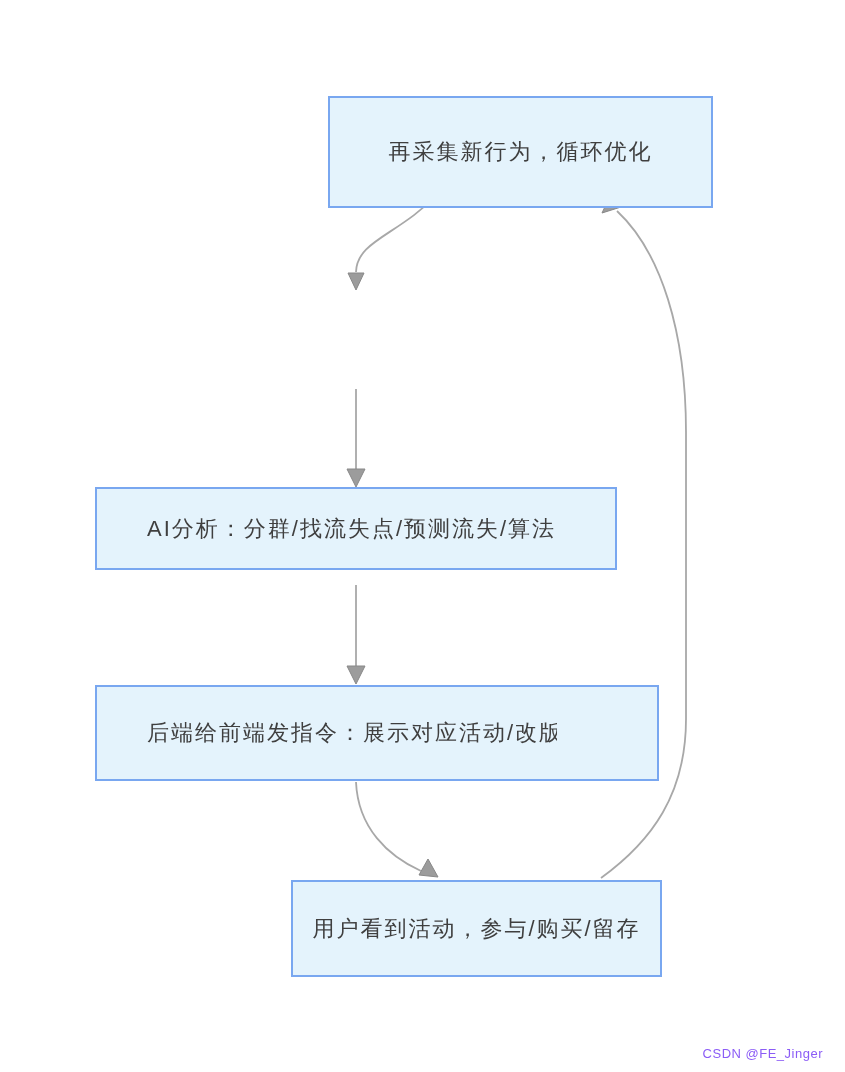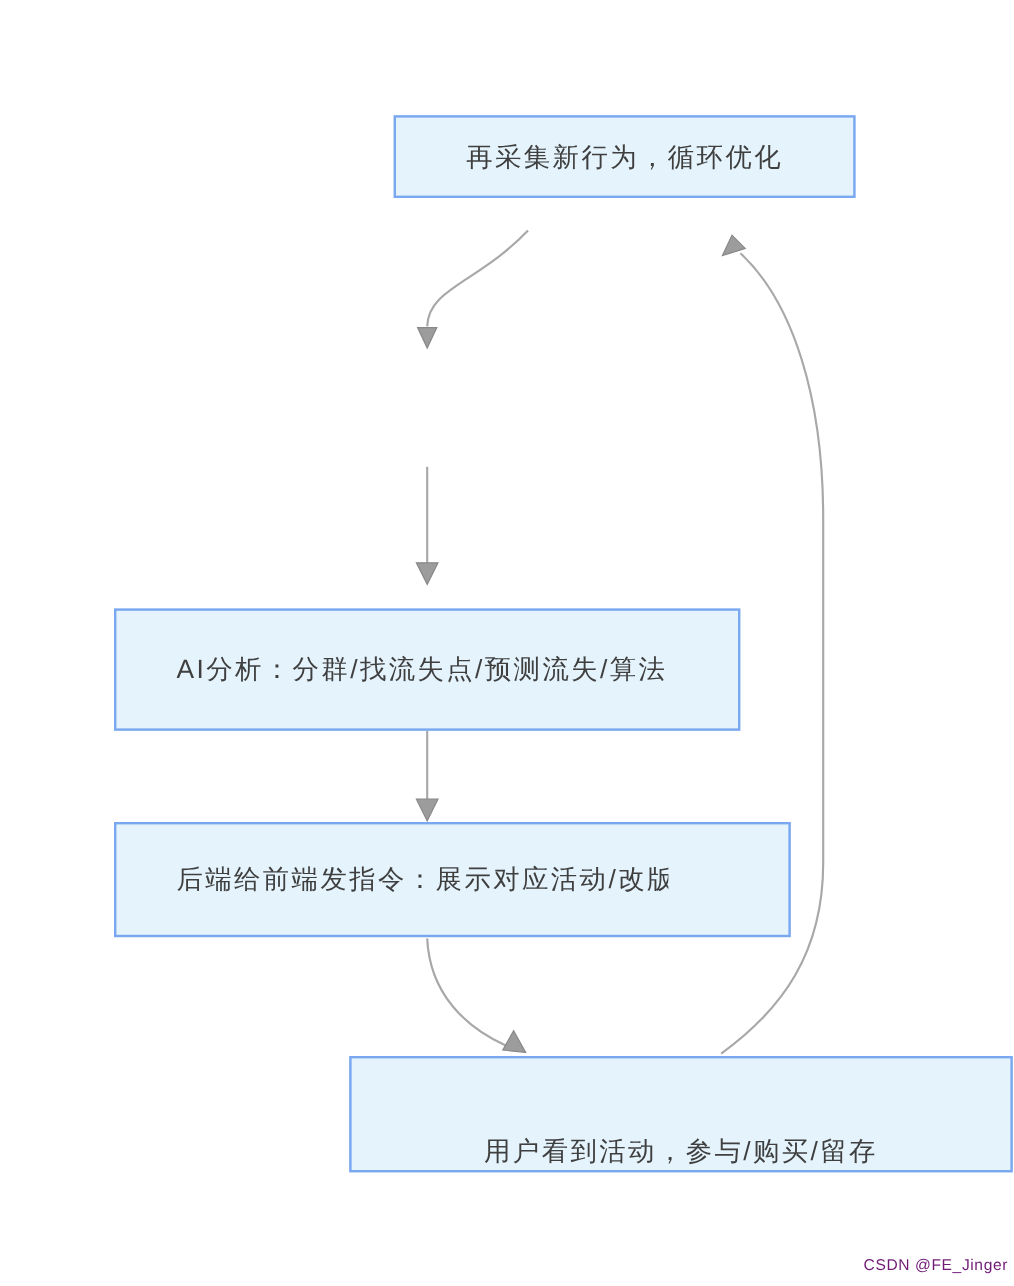--- a/index.html
+++ b/index.html
@@ -26,32 +26,32 @@
     cursor:default;
   }
   .node.centered{justify-content:center;}
   .node .label{white-space:nowrap;}
   .node.clipped{justify-content:flex-start;padding-left:50px;}
   .node.clipped .label{
     display:block;
     overflow:hidden;
     width:410px;
   }
-  #node-1{left:328px;top:96px;width:385px;height:69px;}
+  #node-1{left:328px;top:96px;width:385px;height:112px;}
   #node-2{left:163px;top:293px;width:385px;height:95px;}
-  #node-3{left:95px;top:487px;width:522px;height:102px;margin-top:20px;}
+  #node-3{left:95px;top:487px;width:522px;height:83px;}
   #node-4{left:95px;top:685px;width:564px;height:96px;}
-  #node-5{left:291px;top:880px;width:553px;height:97px;align-items:flex-end;}
+  #node-5{left:291px;top:880px;width:371px;height:97px;}
   .watermark{
     position:absolute;
-    right:5px;
+    right:22px;
     top:1046px;
     font-size:13px;
     letter-spacing:0.5px;
-    color:#701a75;
+    color:#8b5cf6;
   }
 </style>
 </head>
 <body>
 
 <div class="canvas">
 
   <svg class="edges" width="845" height="1072" viewBox="0 0 845 1072">
 
     <path d="M440,192 C398,236 357,240 356,272"></path>

